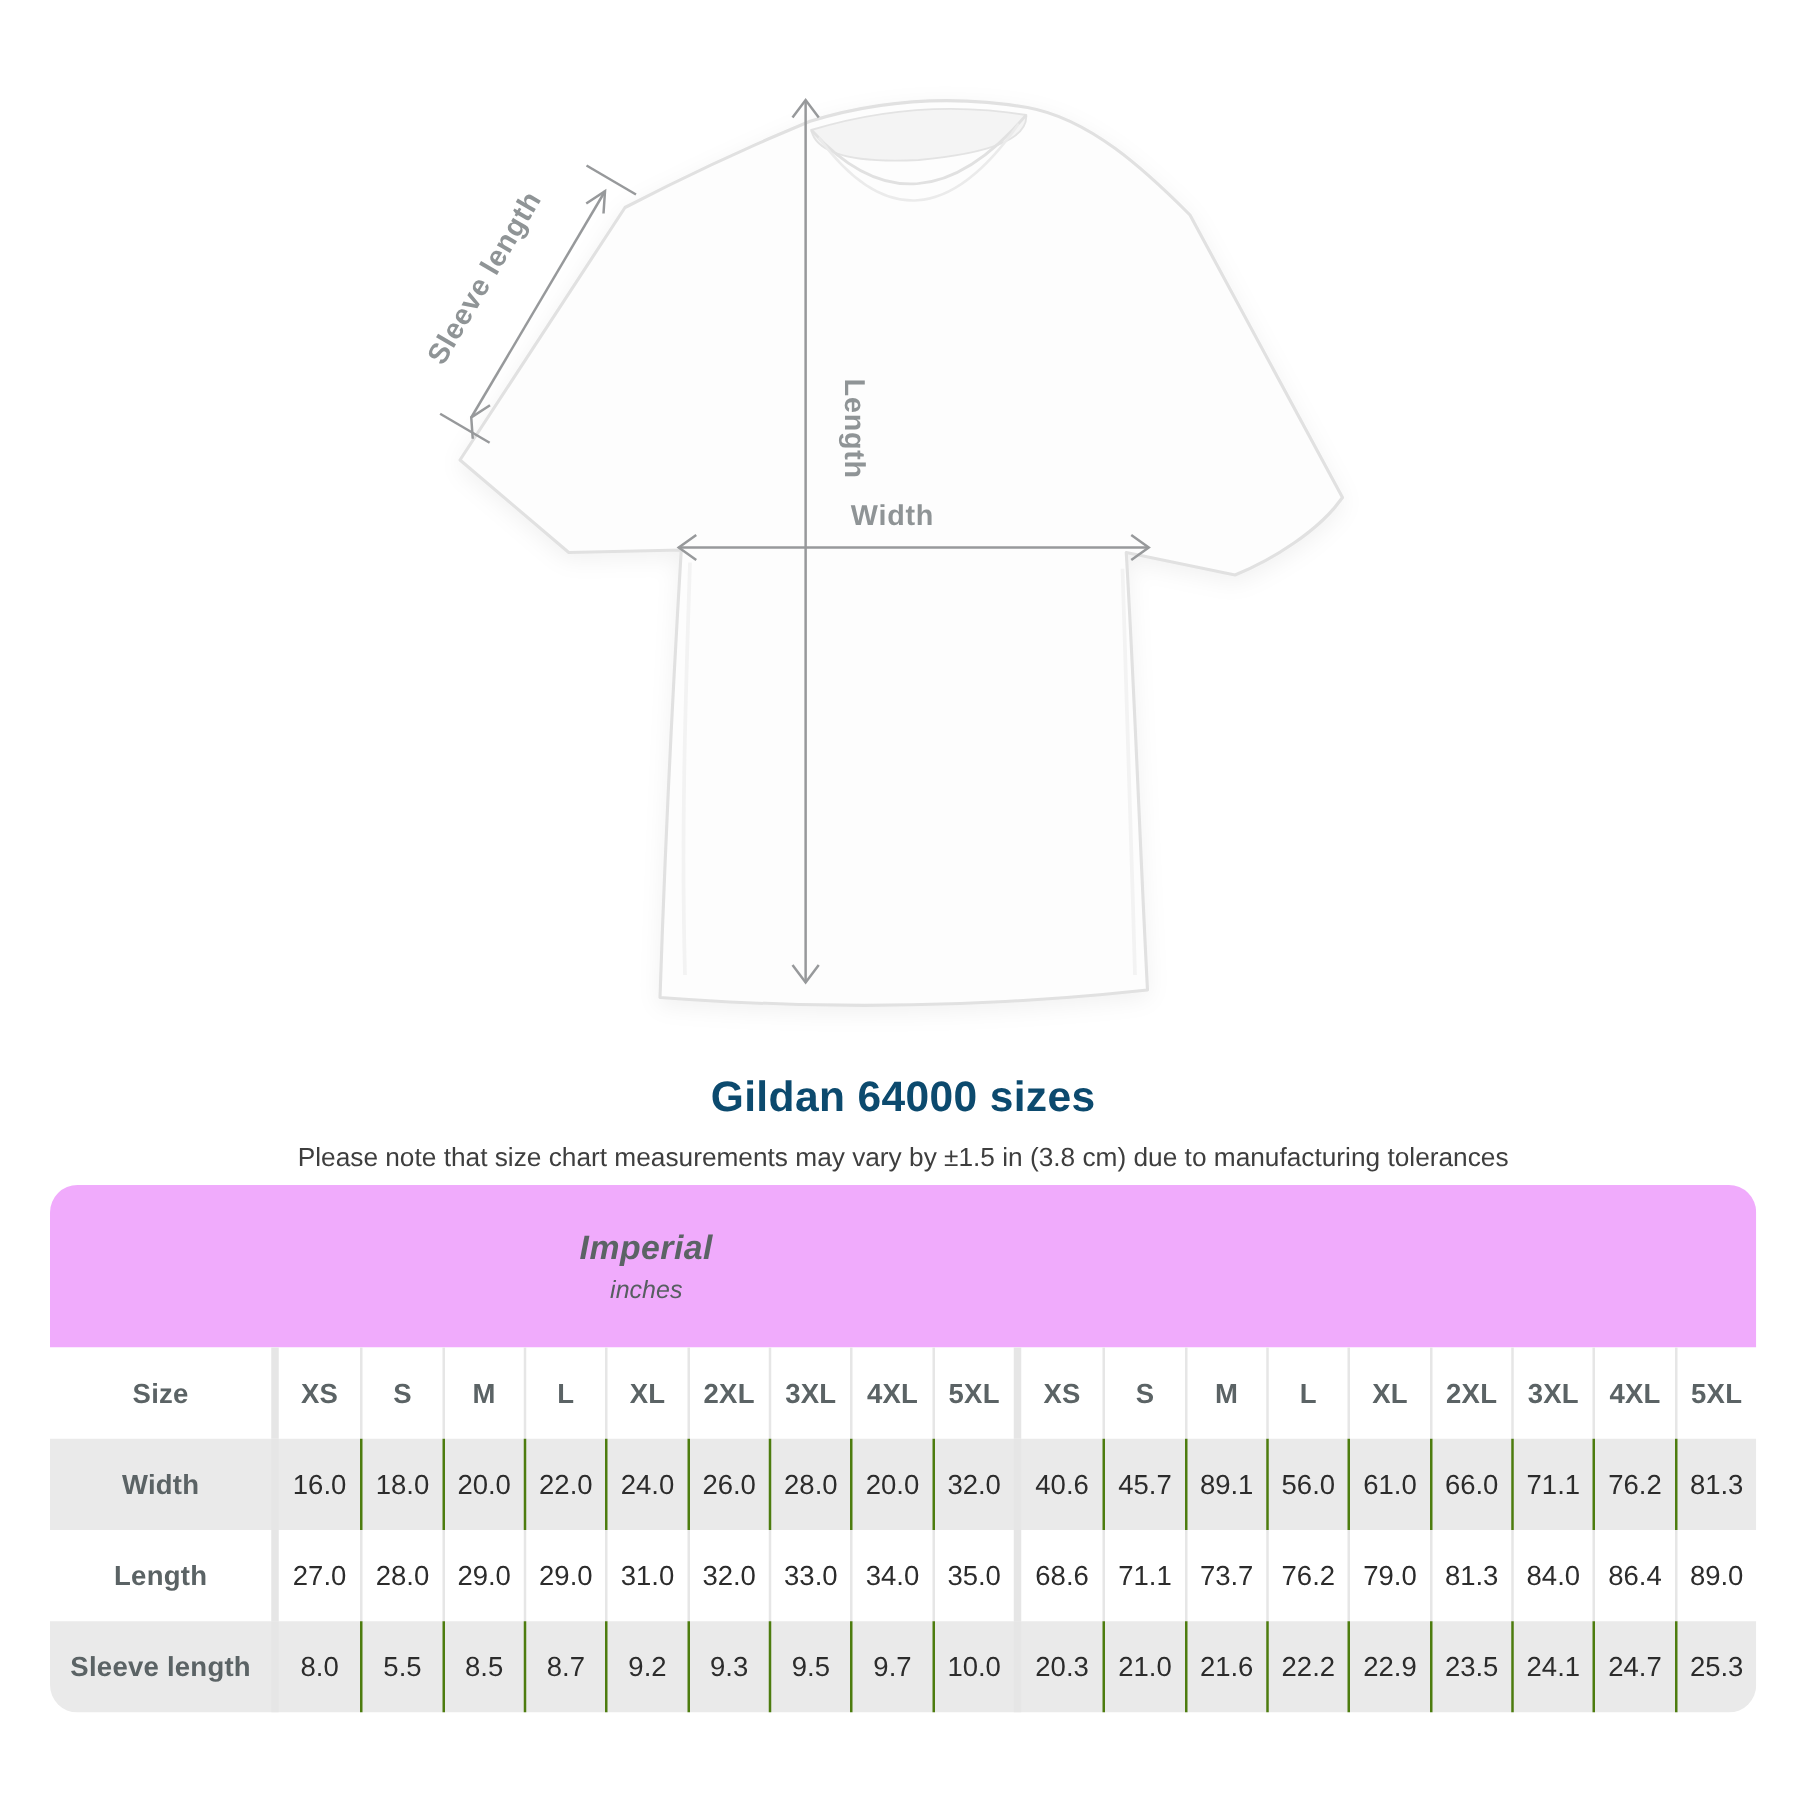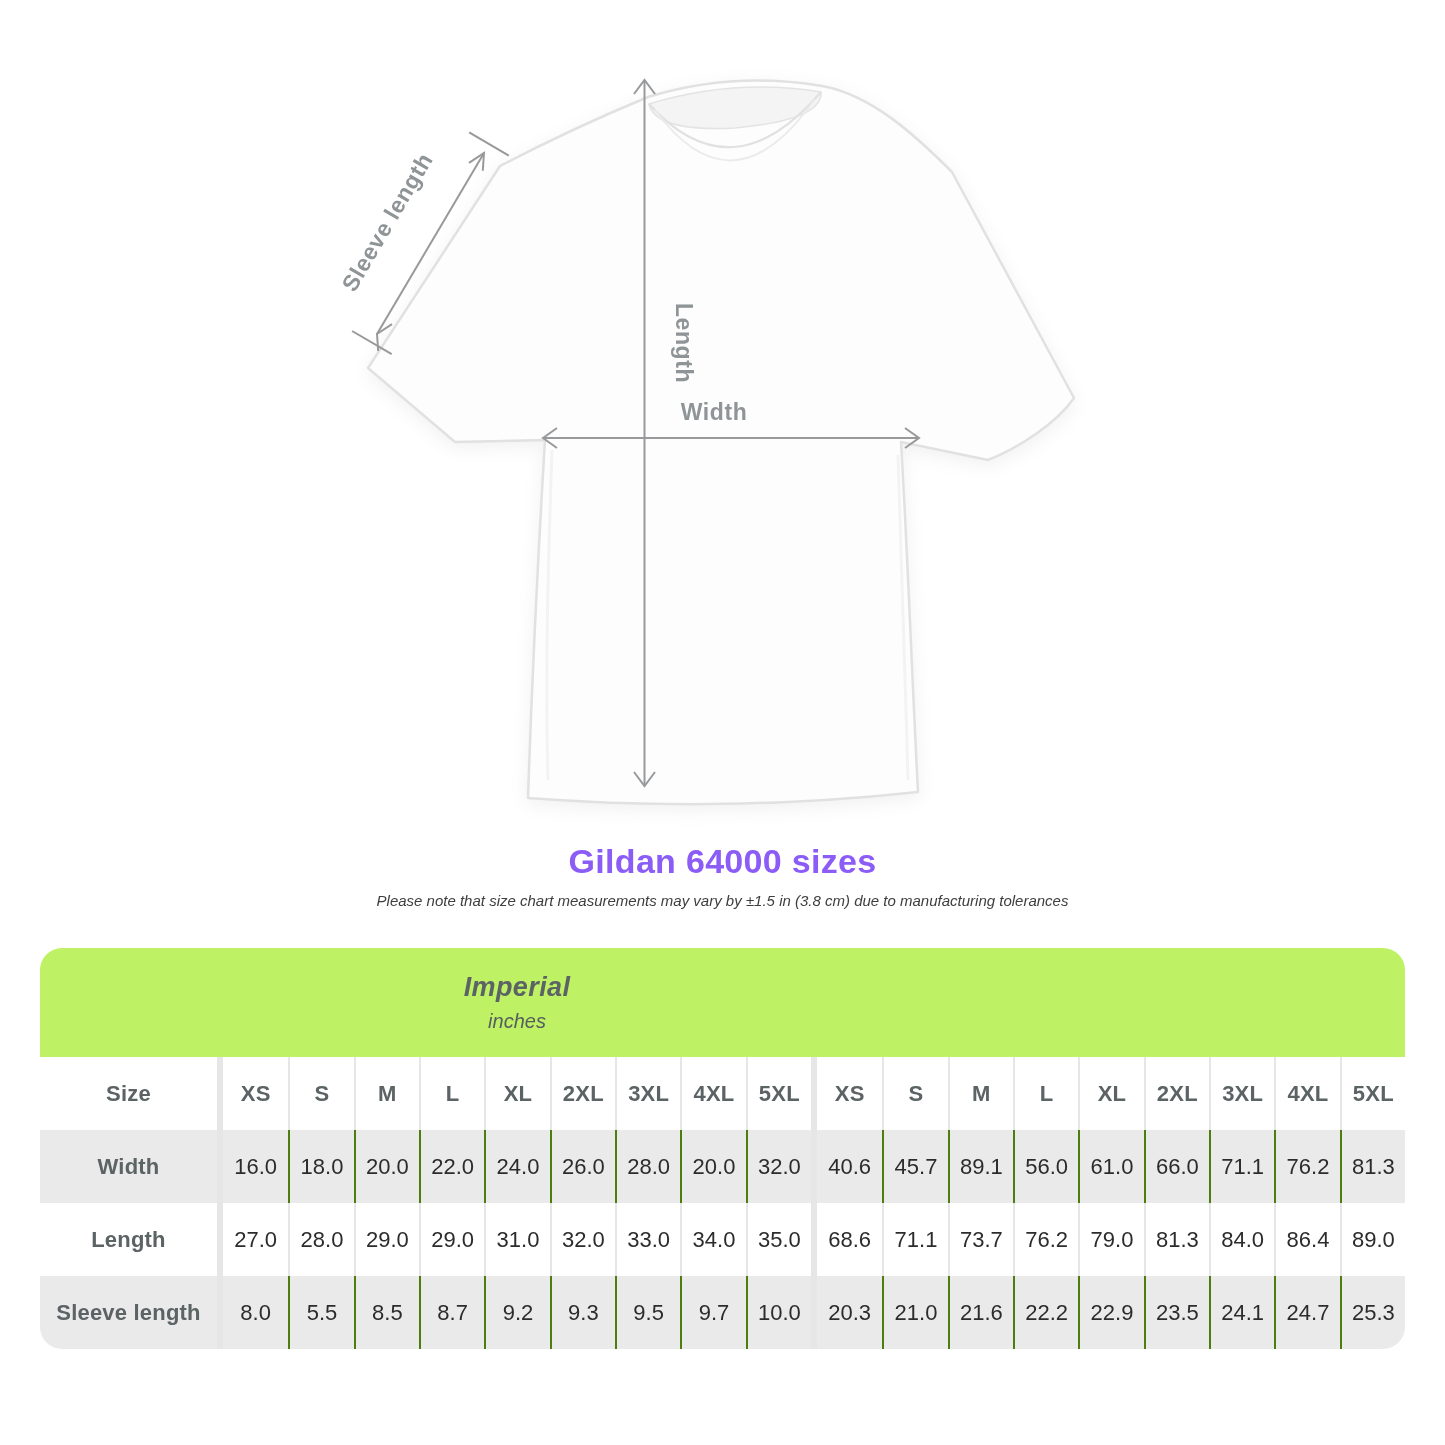--- a/index.html
+++ b/index.html
@@ -9,32 +9,32 @@
   }
 
   
   .shirt-svg { position:absolute; left:0; top:0; }
   .shirt-shape { filter:drop-shadow(0 5px 9px rgba(0,0,0,0.055)); }
   .dim-line { stroke:#97999b; stroke-width:2; fill:none; }
   .dim-label { fill:#8f9496; font-weight:bold; font-size:23px; letter-spacing:0.6px; }
 
   
   .title-block { position:absolute; left:0; top:842px; width:100%; text-align:center; }
-  .title { margin:0; font-size:34px; font-weight:bold; color:#8b5cf6; letter-spacing:0.3px; }
-  .subtitle { margin:11px 0 0 0; font-size:15px; font-style:italic; color:#3e3e3e; }
+  .title { margin:17px; font-size:34px; font-weight:bold; color:#0c4a6e; letter-spacing:0.3px; }
+  .subtitle { margin:11px 0 0 0; font-size:21px; color:#3e3e3e; }
 
   
   .size-table {
     position:absolute; left:40px; top:948px; width:1365px;
     border-radius:22px; overflow:hidden;
   }
   .trow { display:grid; grid-template-columns:177px 6px repeat(9,1fr) 6px repeat(9,1fr); height:73px; }
   .trow.white { background:#ffffff; }
   .trow.gray  { background:#eaeaea; }
-  .unit-band  { display:grid; grid-template-columns:177px 6px 1fr 6px 1fr; height:109px; background:#bef264; }
+  .unit-band  { display:grid; grid-template-columns:177px 6px 1fr 6px 1fr; height:130px; background:#f0abfc; }
   .unit { display:flex; flex-direction:column; align-items:center; justify-content:center; gap:7px; }
   .unit-imperial { grid-column:3; }
   .unit-metric   { grid-column:5; }
   .unit-label { font-size:27px; font-weight:bold; font-style:italic; color:#5b6365; letter-spacing:0.4px; }
   .unit-sub   { font-size:20px; font-style:italic; color:#565e60; }
 
   .cell { display:flex; align-items:center; justify-content:center; font-size:22px; color:#2c2c2c; }
   .cell.rowlabel, .cell.szhead { font-weight:bold; color:#5b6365; letter-spacing:0.2px; }
   .sp { background:#e6e6e6; }
   .trow.white .cell.v { border-left:2px solid #e6e6e6; }

